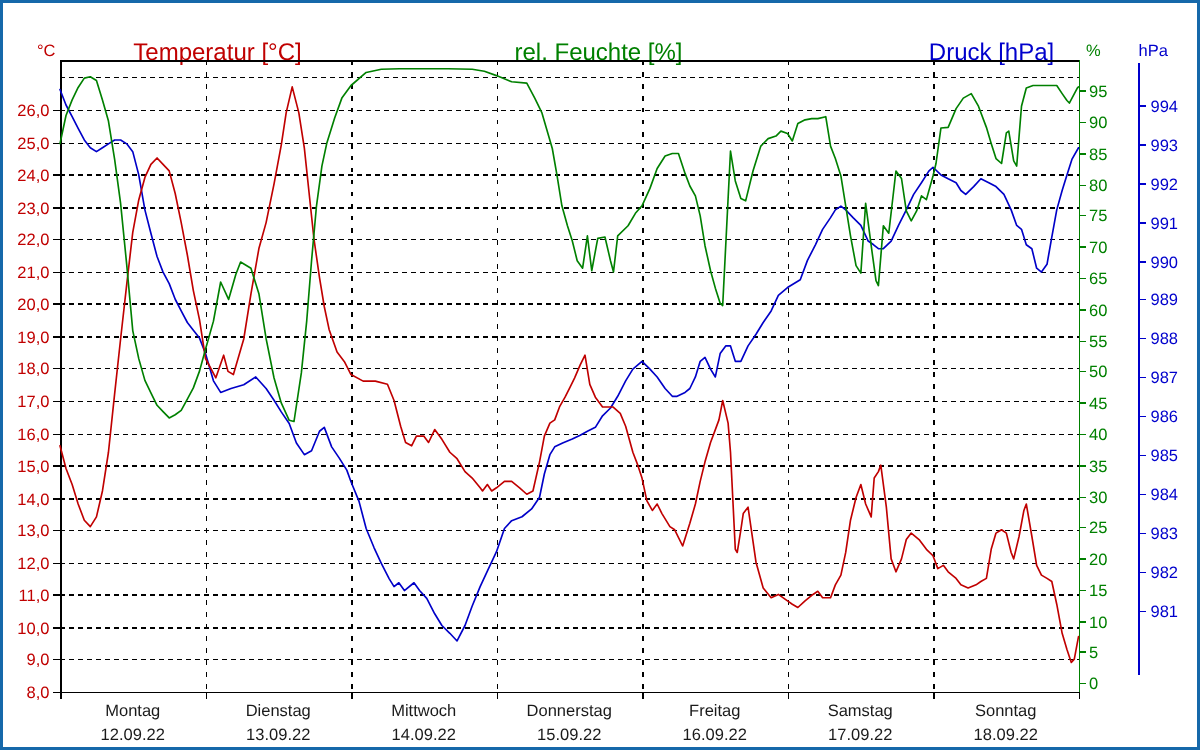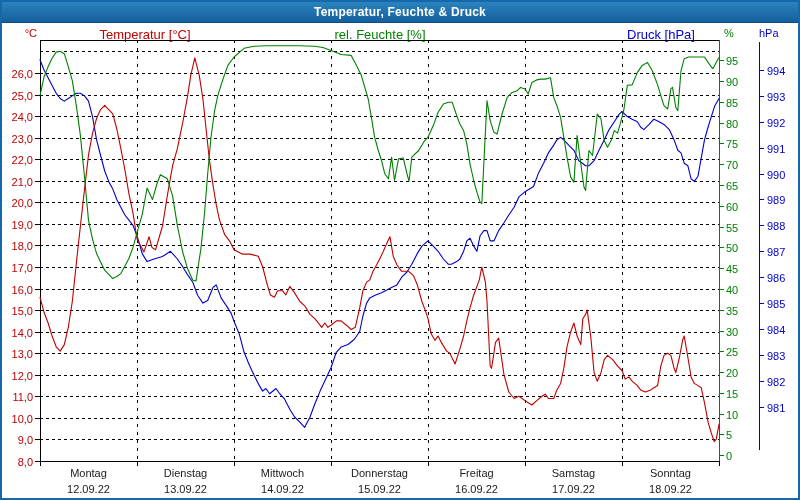--- a/index.html
+++ b/index.html
@@ -1,33 +1,30 @@
 <!DOCTYPE html>
 <html><head>
 <meta charset="utf-8">
 <style>
   html,body{margin:0;padding:0;background:#fff;font-family:"Liberation Sans",sans-serif;}
   .window{position:relative;width:800px;height:500px;box-sizing:border-box;
           border:2px solid #1668aa;background:#fff;overflow:hidden;}
   .titlebar{height:20px;background:linear-gradient(180deg,#2b84bd 0%,#1e6fad 55%,#14609d 100%);
             border-bottom:1px solid #0c4c85;color:#fff;font-size:12px;font-weight:bold;
             text-align:center;line-height:20px;letter-spacing:.2px;}
-  .leg{position:absolute;top:25px;transform:translateX(-50%);font-size:13px;white-space:nowrap;}
+  .leg{position:absolute;top:25px;transform:translateX(-50%);font-size:16px;white-space:nowrap;}
   .leg-temp{left:143px;color:#c00000;}
-  .leg-hum{left:378px;color:#008000;}
+  .leg-hum{left:397px;color:#008000;}
   .leg-pres{left:659px;color:#0000cc;}
   #chart{position:absolute;left:0;top:20px;}
 </style>
 </head>
 <body>
 
 <div class="window">
-  <div class="titlebar">
-    <span>Temperatur, Feuchte &amp; Druck</span>
-  </div>
   <span class="leg leg-temp">Temperatur [°C]</span>
   <span class="leg leg-hum">rel. Feuchte [%]</span>
   <span class="leg leg-pres">Druck [hPa]</span>
   <svg id="chart" width="796" height="476" viewBox="0 0 796 476" xmlns="http://www.w3.org/2000/svg">
       <g>
         <line x1="38" x2="717" y1="29.5" y2="29.5" stroke="#000" stroke-width="1" stroke-dasharray="3,3" shape-rendering="crispEdges"></line>
         <line x1="38" x2="717" y1="51.5" y2="51.5" stroke="#000" stroke-width="1" stroke-dasharray="3,3" shape-rendering="crispEdges"></line>
         <line x1="38" x2="717" y1="73.5" y2="73.5" stroke="#000" stroke-width="1" stroke-dasharray="3,3" shape-rendering="crispEdges"></line>
         <line x1="38" x2="717" y1="94.5" y2="94.5" stroke="#000" stroke-width="1" stroke-dasharray="3,3" shape-rendering="crispEdges"></line>
         <line x1="38" x2="717" y1="116.5" y2="116.5" stroke="#000" stroke-width="1" stroke-dasharray="3,3" shape-rendering="crispEdges"></line>

